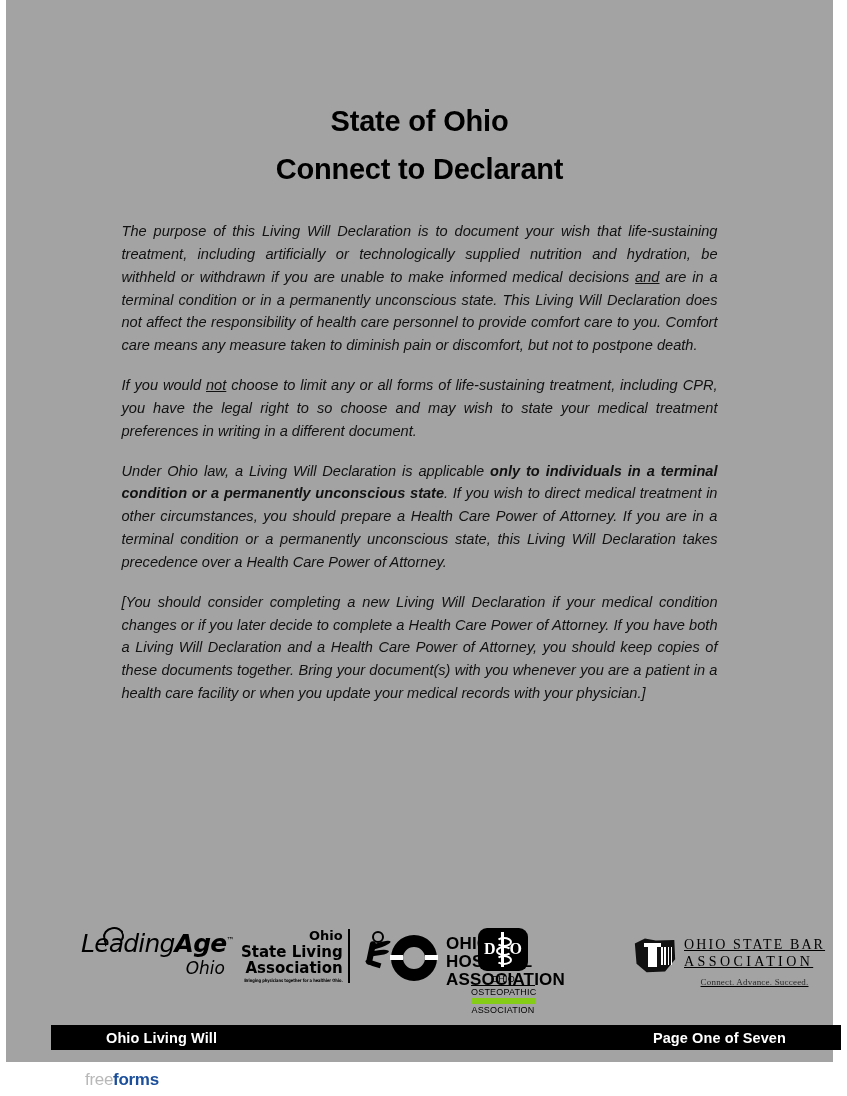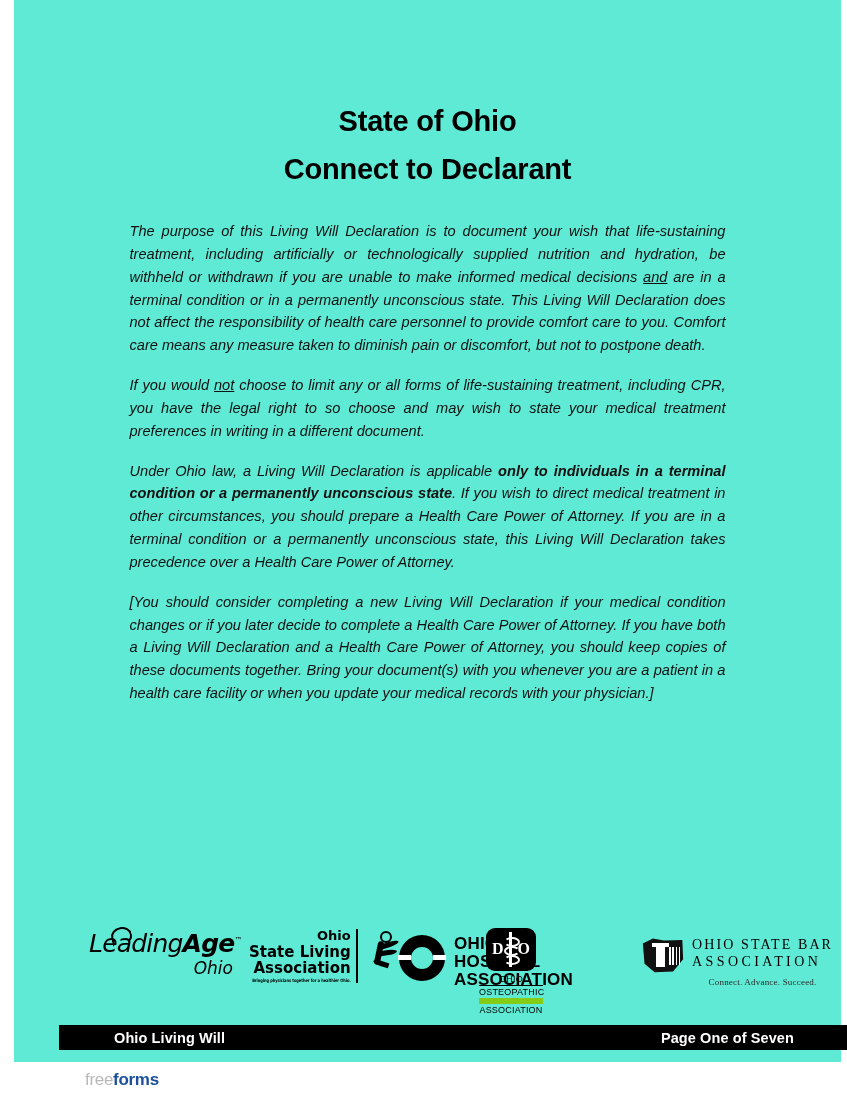--- a/index.html
+++ b/index.html
@@ -11,25 +11,25 @@
     width: 847px;
     height: 1096px;
     position: relative;
     font-family: "Liberation Sans", sans-serif;
     color: #000000;
     overflow: hidden;
   }
 
   .page {
     position: absolute;
-    left: 14px;
+    left: 6px;
     top: 0;
     width: 827px;
     height: 1062px;
-    background: #5eead4;
+    background: #a3a3a3;
   }
 
   
   .title-block {
     margin-top: 98px;
     text-align: center;
   }
   .title-line {
     font-size: 29px;
     font-weight: bold;
@@ -242,21 +242,21 @@
     font-family: "Liberation Sans", sans-serif;
     text-align: center;
     font-size: 9px;
     letter-spacing: 0.2px;
     line-height: 1.35;
   }
   .ooa-l1 { border-bottom: 1px solid #000; }
   .ooa-l2 { border-bottom: 6px solid #84cc16; }
 
   
-  .logo-osba { left: 628px; top: 12px; }
+  .logo-osba { left: 628px; top: 12px; text-decoration: underline; }
   .osba-mark {
     position: relative;
     width: 42px; height: 36px;
     margin-right: 8px;
   }
   .osba-mark .shape {
     position: absolute; inset: 0;
     background: #111;
     clip-path: polygon(2% 18%, 26% 4%, 52% 10%, 96% 8%, 98% 62%, 74% 96%, 30% 98%, 6% 74%);
   }

